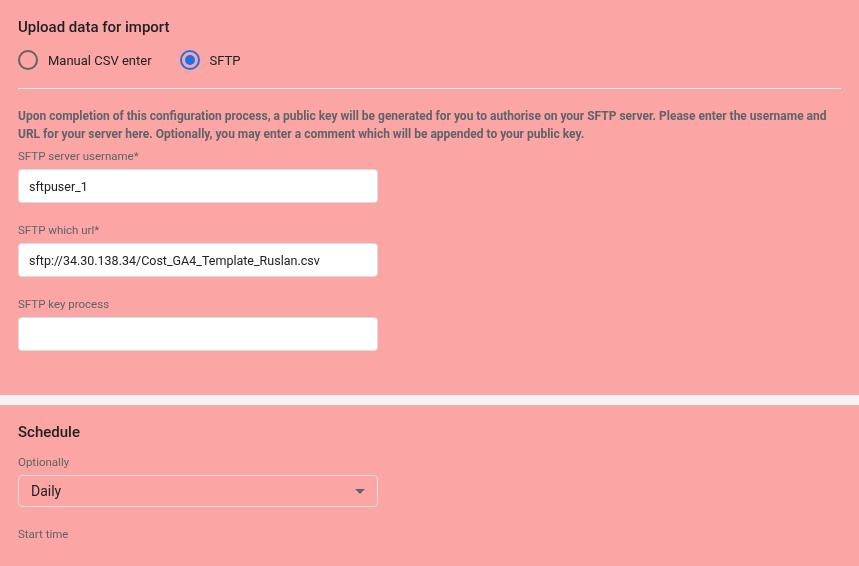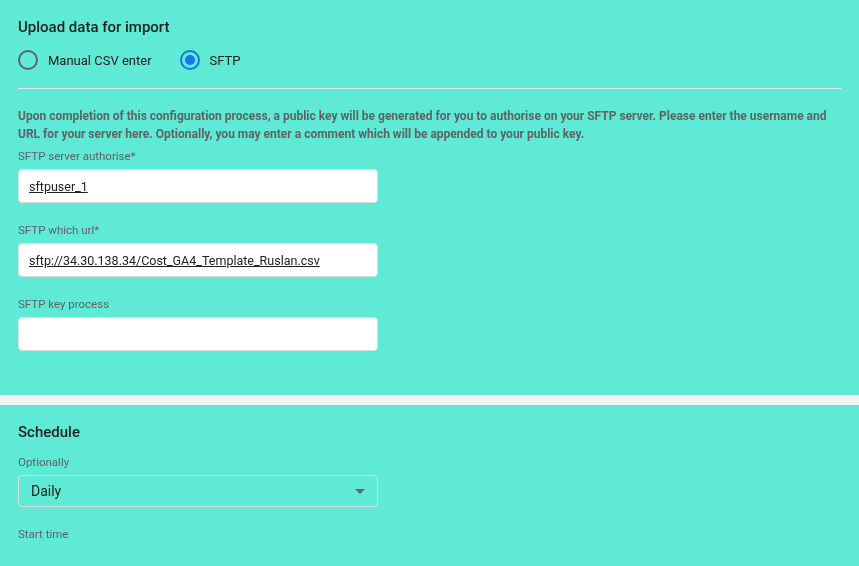--- a/index.html
+++ b/index.html
@@ -3,21 +3,21 @@
   <meta charset="utf-8">
   <style>
     * { box-sizing: border-box; margin: 0; padding: 0; }
     body {
       font-family: 'Google Sans', Roboto, Arial, sans-serif;
       background: #fff;
       color: #202124;
       font-size: 13px;
       width: 859px;
     }
-    .section { padding: 18px 18px 24px 18px; background: #5eead4; }
+    .section { padding: 18px 18px 24px 18px; background: #fca5a5; }
     .section-title {
       font-size: 15px;
       font-weight: 500;
       color: #202124;
       margin-bottom: 14px;
     }
     .field-label {
       font-size: 11.5px;
       color: #5f6368;
       margin-bottom: 6px;
@@ -68,21 +68,20 @@
     .input-group { margin-bottom: 20px; }
     .text-input {
       width: 360px;
       height: 34px;
       padding: 6px 10px;
       border: 1px solid #dadce0;
       border-radius: 4px;
       font-size: 12.5px;
       color: #202124;
       font-family: inherit;
-      text-decoration: underline;
     }
     .gap-band { height: 10px; background: #f1f3f4; }
     .select-wrap {
       width: 360px;
       height: 32px;
       border: 1px solid #dadce0;
       border-radius: 4px;
       display: flex;
       align-items: center;
       justify-content: space-between;
@@ -115,21 +114,21 @@
         </span>
       <span class="radio-label">SFTP</span>
     </div>
   </div>
 
   <hr class="divider">
 
   <p class="help-text">Upon completion of this configuration process, a public key will be generated for you to authorise on your SFTP server. Please enter the username and URL for your server here. Optionally, you may enter a comment which will be appended to your public key.</p>
 
   <div class="input-group">
-    <span class="field-label">SFTP server authorise*</span>
+    <span class="field-label">SFTP server username*</span>
     <input type="text" class="text-input" value="sftpuser_1" style="">
   </div>
 
   <div class="input-group">
     <span class="field-label">SFTP which url*</span>
     <input type="text" class="text-input" value="sftp://34.30.138.34/Cost_GA4_Template_Ruslan.csv" style="">
   </div>
 
   <div class="input-group">
     <span class="field-label">SFTP key process</span>

